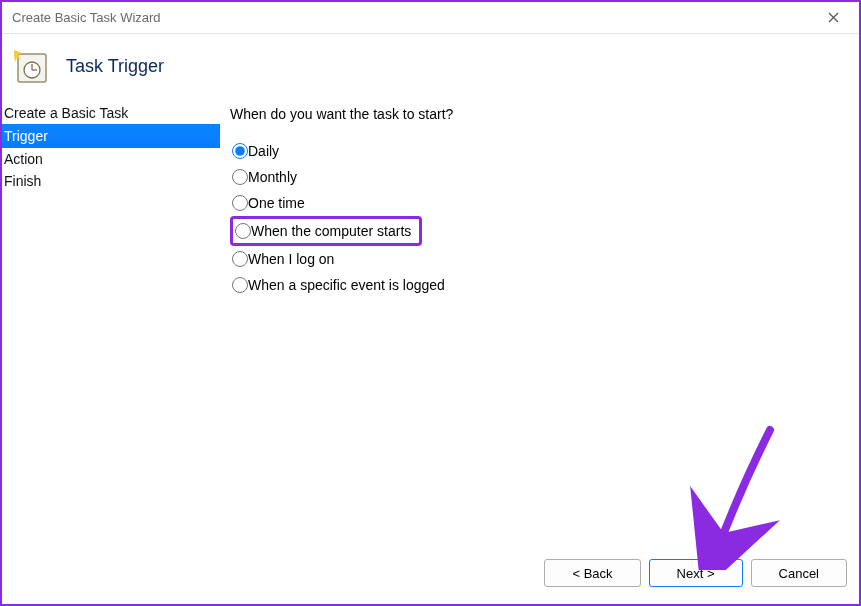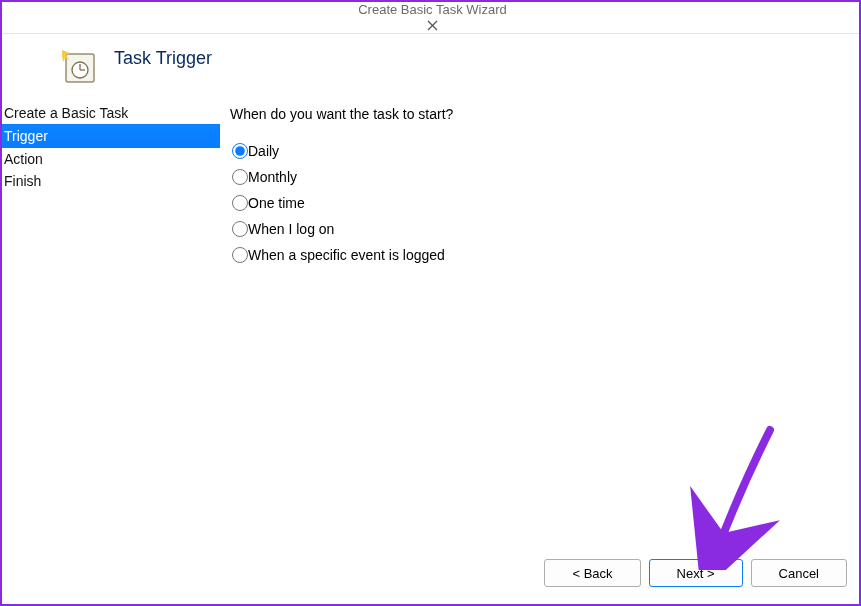--- a/index.html
+++ b/index.html
@@ -15,38 +15,37 @@
     color: #000;
   }
   .titlebar {
     height: 32px;
     display: flex;
     align-items: center;
     padding: 0 6px 0 10px;
     border-bottom: 1px solid #e5e5e5;
     color: #6a6a6a;
     font-size: 13px;
-    flex-direction: column;
   }
   .titlebar .title { flex: 1; }
   .titlebar .close {
     width: 40px;
     height: 28px;
     display: flex;
     align-items: center;
     justify-content: center;
     color: #666;
     font-size: 14px;
     cursor: default;
   }
   .header {
     display: flex;
+    align-items: center;
     padding: 14px 18px 18px 10px;
     gap: 18px;
-    margin-left: 48px;
   }
   .header .heading {
     font-size: 18px;
     color: #0a2a5c;
     font-weight: 400;
   }
   .wizard-icon {
     width: 36px; height: 36px;
     position: relative;
   }
@@ -164,20 +163,24 @@
       <span>Daily</span>
     </label>
     <label class="radio-row">
       <input type="radio" name="trigger" style="">
       <span>Monthly</span>
     </label>
     <label class="radio-row">
       <input type="radio" name="trigger" style="">
       <span>One time</span>
     </label>
+    <label class="radio-row highlighted">
+      <input type="radio" name="trigger" style="">
+      <span>When the computer starts</span>
+    </label>
     <label class="radio-row">
       <input type="radio" name="trigger" style="">
       <span>When I log on</span>
     </label>
     <label class="radio-row">
       <input type="radio" name="trigger" style="">
       <span>When a specific event is logged</span>
     </label>
   </div>
 </div>

